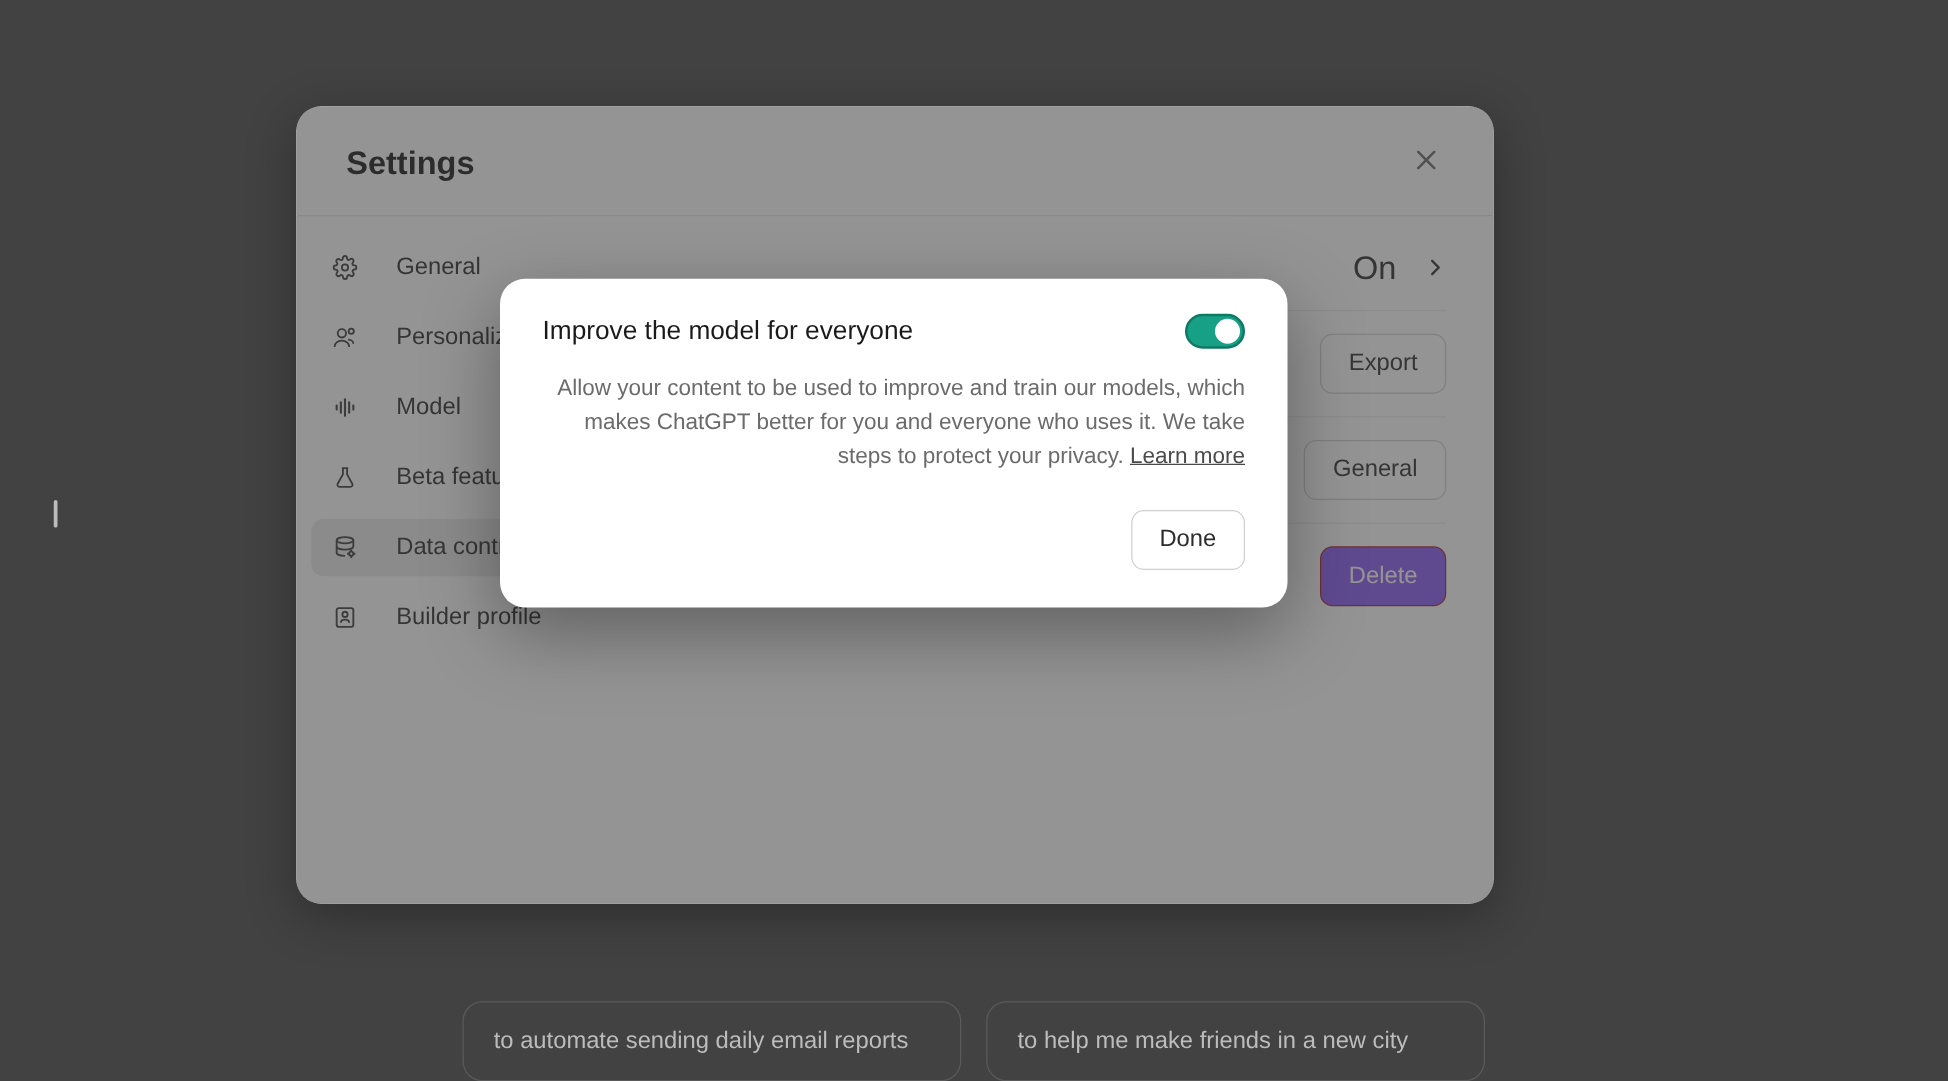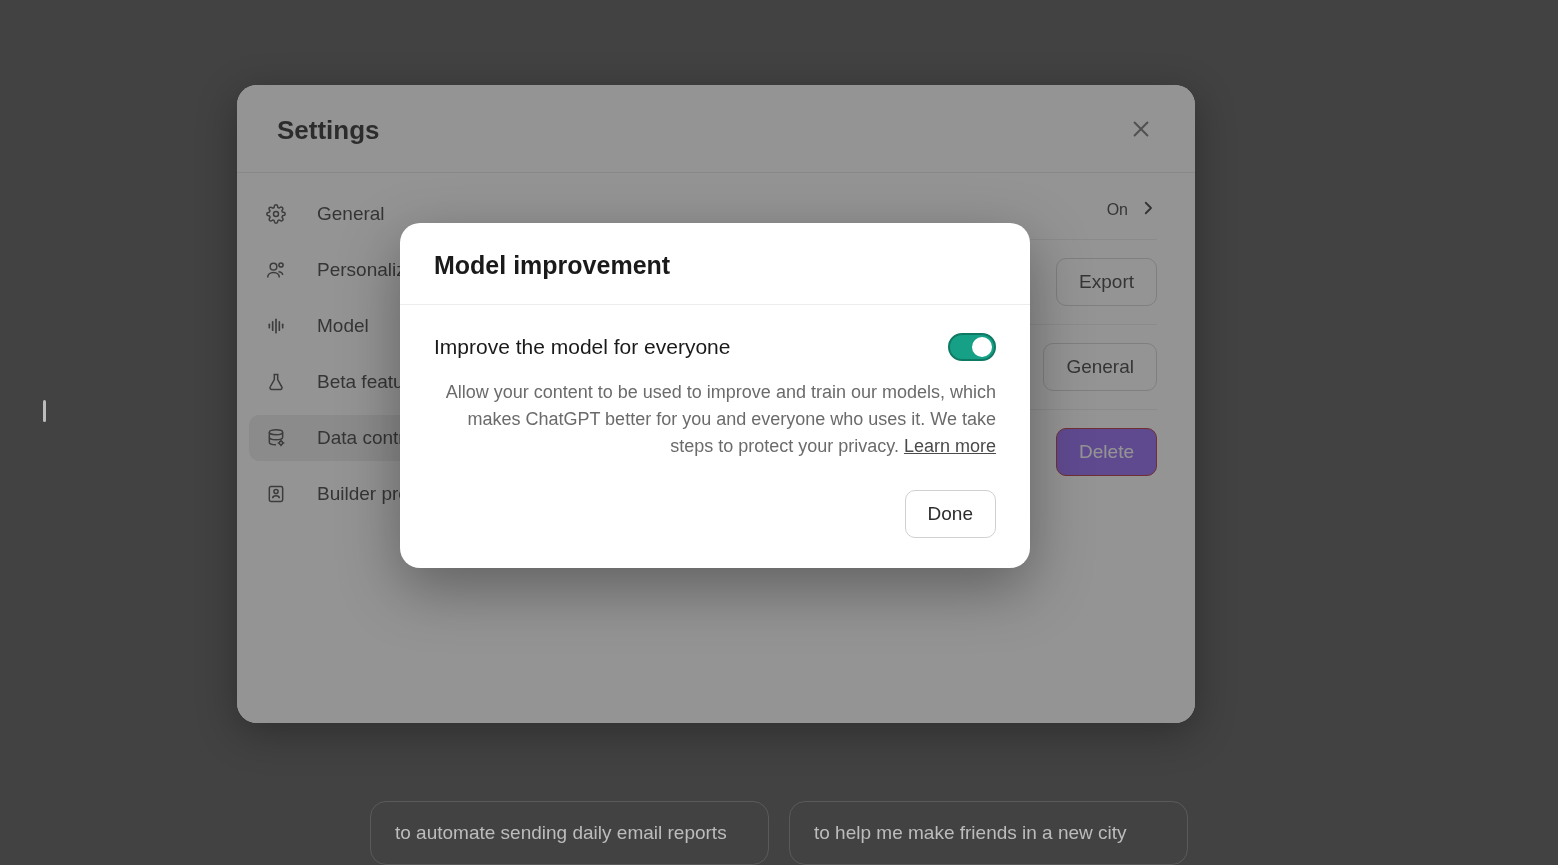--- a/index.html
+++ b/index.html
@@ -78,21 +78,21 @@
 
   .settings-content { flex:1; padding: 18px 38px 18px 10px; }
   .row {
     display: flex;
     justify-content: flex-end;
     align-items: center;
     padding: 18px 0;
     border-bottom: 1px solid #ececec;
   }
   .row:first-child { padding-top: 8px; }
-  .row-value { font-size: 16px; color:#2d2d2d; display:flex; align-items:center; gap:11px; }
+  .row-value { font-size: 26px; color:#2d2d2d; display:flex; align-items:center; gap:22px; }
   .row-btn {
     border: 1px solid #d0d0d0;
     background:#fff;
     border-radius: 10px;
     padding: 12px 22px;
     font-size: 19px;
     color:#2d2d2d;
     cursor:pointer;
   }
   .row-btn.danger {
@@ -258,23 +258,20 @@
           <button class="row-btn danger">Delete</button>
         </div>
       </div>
     </div>
 
     <div class="dim-layer"></div>
   </div>
 </div>
 
 <div class="dialog">
-  <div class="dialog-header">
-    <div class="dialog-title">Model improvement</div>
-  </div>
   <div class="dialog-body">
     <div class="dialog-row">
       <div class="dialog-row-label">Improve the model for everyone</div>
       <div class="toggle">
         <div class="toggle-knob"></div>
       </div>
     </div>
     <div class="dialog-desc">
       <span>Allow your content to be used to improve and train our models, which makes ChatGPT better for you and everyone who uses it. We take steps to protect your privacy. </span><a href="#">Learn more</a>
     </div>

